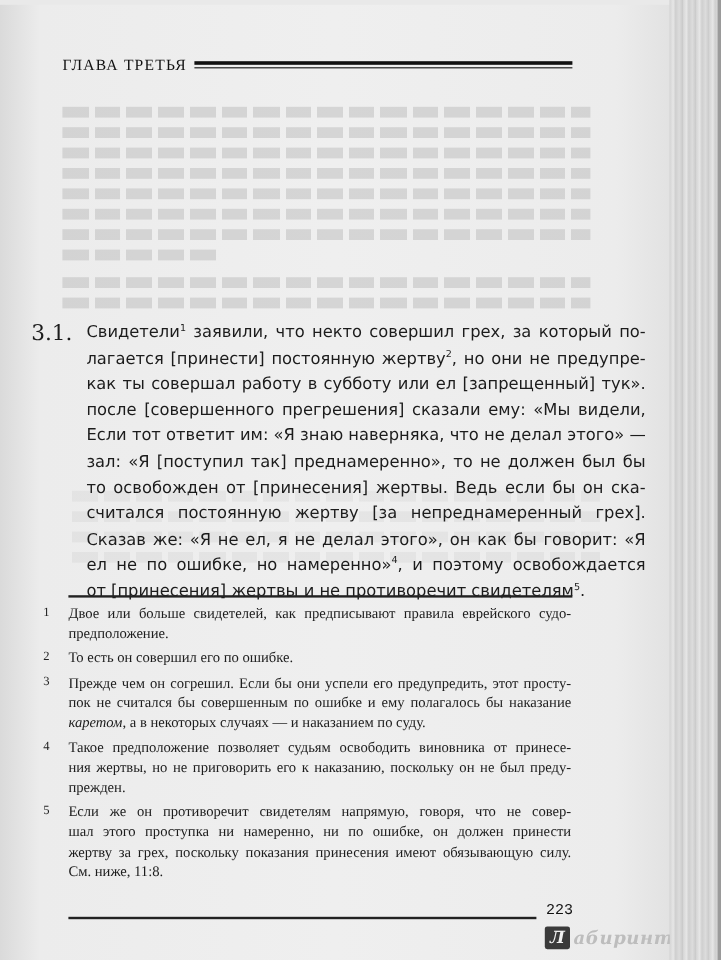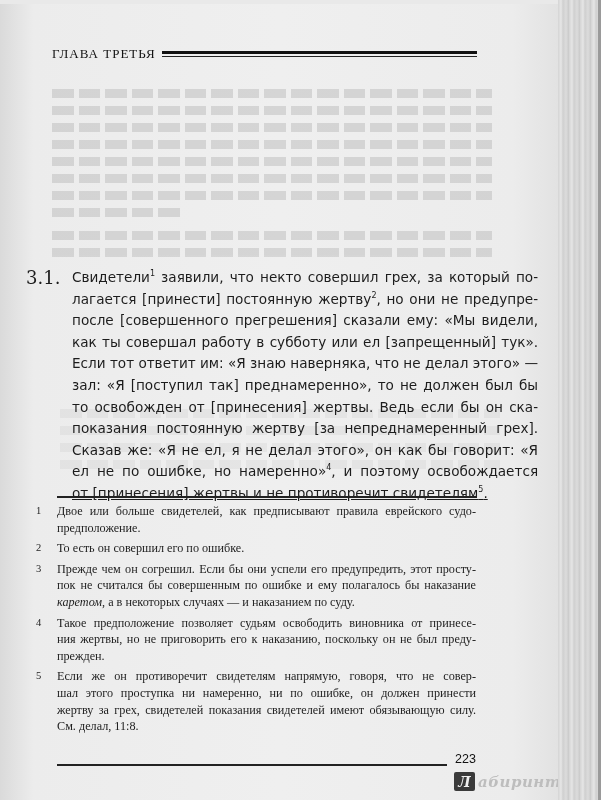--- a/index.html
+++ b/index.html
@@ -37,37 +37,37 @@
     .ghost .short { width: 30%; }
     .ghost2 { top: 405px; left: 60px; opacity: 0.06; }
 
     .main-para {
       position: absolute; left: 26px; top: 263px; width: 460px;
       display: flex; font-size: 14.2px; line-height: 21.6px;
     }
     .main-para .num { width: 30px; flex-shrink: 0; font-family: "DejaVu Serif", serif; font-size: 18px; }
     .main-para .text { text-align: justify; font-family: "DejaVu Sans", sans-serif; font-size: 13.6px; }
     .main-para .line { display: block; text-align: justify; text-align-last: justify; white-space: nowrap; margin-left: 16px; }
-    .main-para .line.last { text-align-last: left; text-decoration: underline; }
+    .main-para .line.last { text-align-last: left; }
     sup { font-size: 8px; line-height: 0; }
 
     .fn-rule { position: absolute; left: 57px; top: 492px; width: 420px; height: 1.5px; background: #222; }
     .footnotes {
       position: absolute; left: 36px; top: 499px; width: 440px;
       font-family: "Liberation Serif", serif; font-size: 12.2px; line-height: 16.6px; color: #1d1d1d;
     }
     .fn { display: flex; margin-bottom: 4px; }
     .fn .n { width: 21px; flex-shrink: 0; font-size: 10.5px; }
     .fn .t { flex: 1; text-align: justify; }
     .fn .t .line { display: block; text-align: justify; text-align-last: justify; white-space: nowrap; }
     .fn .t .line.last { text-align-last: left; }
     em { font-style: italic; margin-top: 7px; }
 
     .footer-rule { position: absolute; left: 57px; top: 760px; width: 390px; height: 1.5px; background: #222; }
-    .page-number { position: absolute; left: 455px; top: 748px; font-family: Liberation Sans, sans-serif; font-size: 12.5px; color: #111; }
+    .page-number { position: absolute; left: 455px; top: 748px; font-family: Liberation Mono, monospace; font-size: 12.5px; color: #111; }
     .watermark { position: absolute; left: 454px; top: 768px; display: flex; align-items: center; }
     .watermark .logo-box { width: 21px; height: 19px; background: #3a3a3a; border-radius: 2px; color: #f0f0f0; font-family: "DejaVu Serif", serif; font-style: italic; font-weight: bold; font-size: 14px; display: flex; align-items: center; justify-content: center; }
     .watermark .logo-text { margin-left: 3px; font-family: "DejaVu Serif", serif; font-style: italic; font-weight: bold; font-size: 15px; color: #bdbdbd; letter-spacing: 0.5px; }
   </style>
 </head>
 <body>
 
 <div class="page">
   <div class="running-head">
     <span class="title">ГЛАВА ТРЕТЬЯ</span>
@@ -94,26 +94,26 @@
       <div class="line"></div>
       <div class="line"></div>
       <div class="line"></div>
   </div>
 
   <div class="main-para">
     <span class="num">3.1.</span>
     <div class="text" id="main-text">
         <span class="line">Свидетели<sup>1</sup> заявили, что некто совершил грех, за который по-</span>
         <span class="line">лагается [принести] постоянную жертву<sup>2</sup>, но они не предупре-</span>
+        <span class="line">как ты совершал работу в субботу или ел [запрещенный] тук».</span>
         <span class="line">после [совершенного прегрешения] сказали ему: «Мы видели,</span>
-        <span class="line">как ты совершал работу в субботу или ел [запрещенный] тук».</span>
         <span class="line">Если тот ответит им: «Я знаю наверняка, что не делал этого» —</span>
         <span class="line">зал: «Я [поступил так] преднамеренно», то не должен был бы</span>
         <span class="line">то освобожден от [принесения] жертвы. Ведь если бы он ска-</span>
-        <span class="line">показания постоянную жертву [за непреднамеренный грех].</span>
+        <span class="line">считался постоянную жертву [за непреднамеренный грех].</span>
         <span class="line">Сказав же: «Я не ел, я не делал этого», он как бы говорит: «Я</span>
         <span class="line">ел не по ошибке, но намеренно»<sup>4</sup>, и поэтому освобождается</span>
         <span class="line last">от [принесения] жертвы и не противоречит свидетелям<sup>5</sup>.</span>
       </div>
   </div>
 
   <div class="fn-rule"></div>
   <div class="footnotes" id="footnotes">
       <div class="fn">
         <span class="n">1</span>
@@ -142,22 +142,22 @@
           <span class="line">Такое предположение позволяет судьям освободить виновника от принесе-</span>
           <span class="line">ния жертвы, но не приговорить его к наказанию, поскольку он не был преду-</span>
           <span class="line last">прежден.</span>
         </div>
       </div>
       <div class="fn">
         <span class="n">5</span>
         <div class="t">
           <span class="line">Если же он противоречит свидетелям напрямую, говоря, что не совер-</span>
           <span class="line">шал этого проступка ни намеренно, ни по ошибке, он должен принести</span>
-          <span class="line">жертву за грех, свидетелей показания свидетелей имеют обязывающую силу.</span>
-          <span class="line last">См. делал, 11:8.</span>
+          <span class="line">жертву за грех, поскольку показания принесения имеют обязывающую силу.</span>
+          <span class="line last">См. ниже, 11:8.</span>
         </div>
       </div>
     </div>
 
   <div class="footer-rule"></div>
   <div class="page-number">223</div>
   <div class="watermark">
     <span class="logo-box">Л</span>
     <span class="logo-text">абиринт.ру</span>
   </div>

